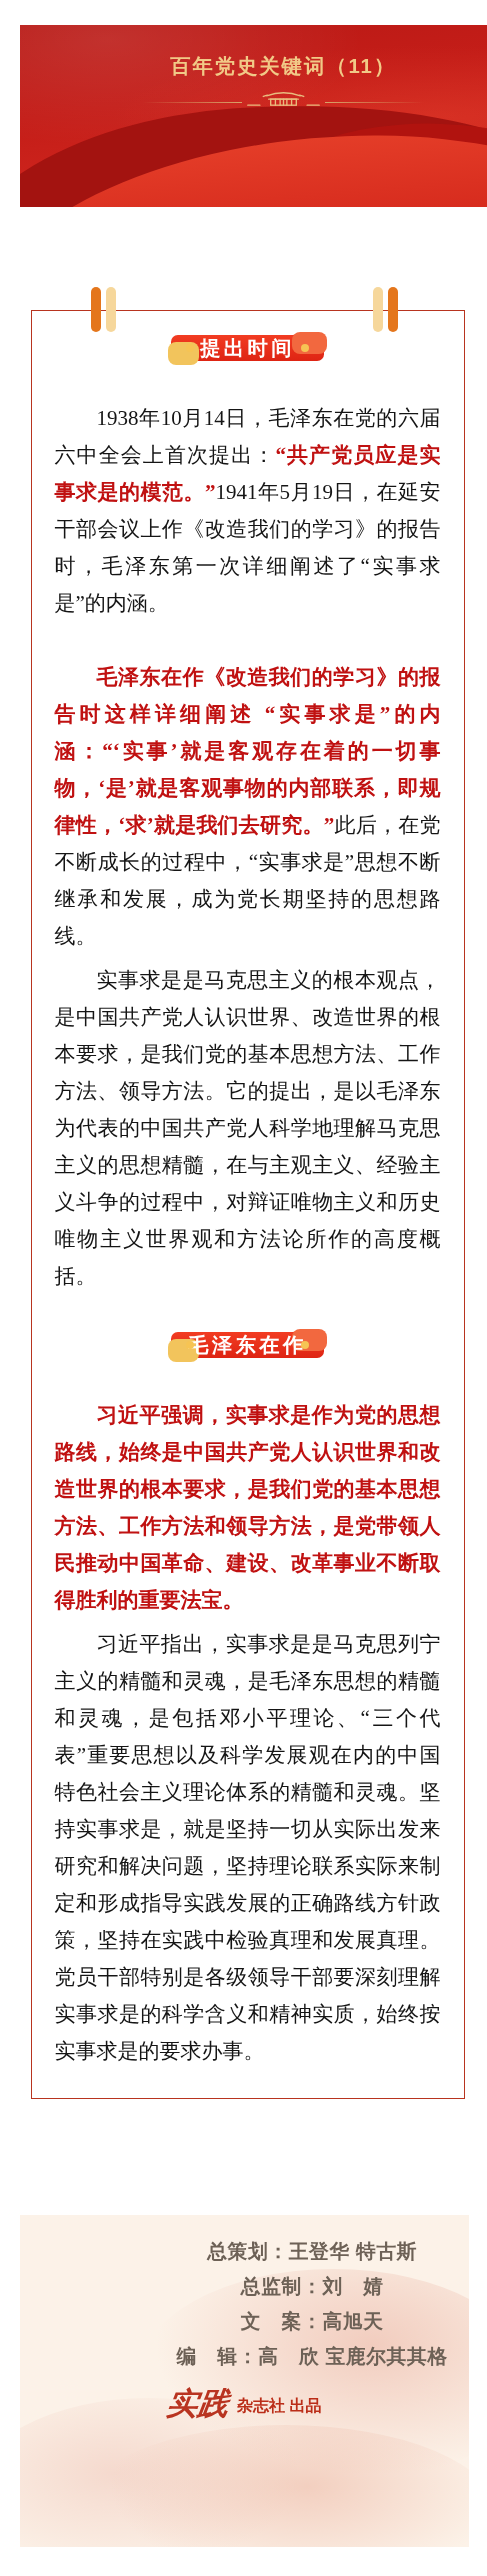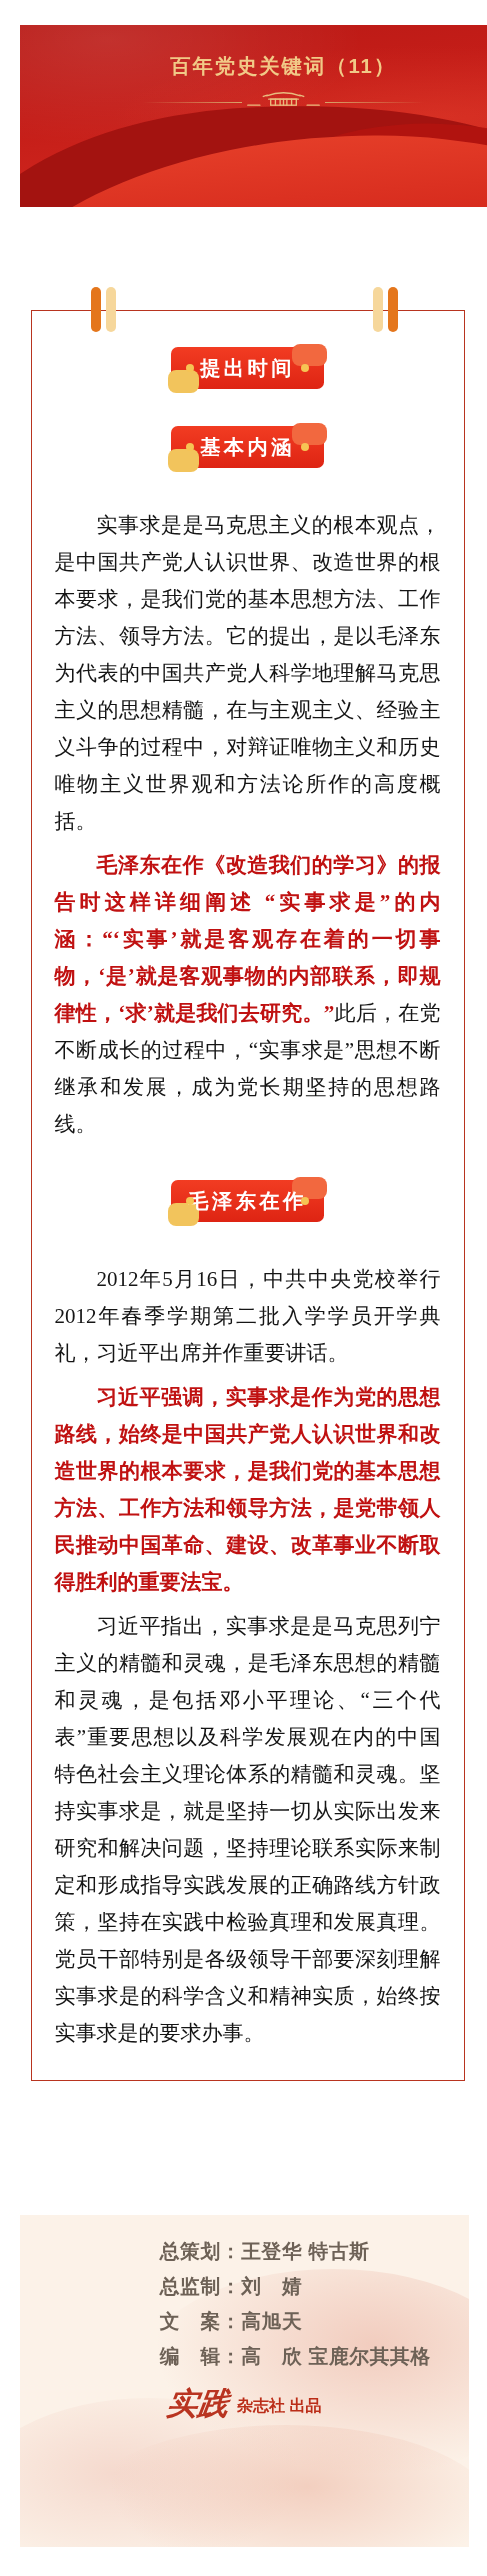--- a/index.html
+++ b/index.html
@@ -33,21 +33,21 @@
   
   .clip{position:absolute;top:287px;width:9.5px;height:45px;border-radius:5.4px;z-index:6;}
   .clip.orange{background:#e4761c;}
   .clip.cream{background:#f6d79b;}
   .clip.c1{left:91px;} .clip.c2{left:106px;} .clip.c3{left:373px;} .clip.c4{left:388px;}
 
   
   .frame{position:absolute;top:310px;left:30.5px;width:434px;box-sizing:border-box;
          border:1.4px solid #b8341f;background:#ffffff;padding:20.3px 0 28.5px;}
   .section:not(:first-child){margin-top:37px;}
-  .badge{position:relative;width:153px;height:42px;margin:16px auto;border-radius:6.8px;
+  .badge{position:relative;width:153px;height:26px;margin:4px auto;border-radius:6.8px;
          background:linear-gradient(180deg,#f23c22,#de2413);
          display:flex;align-items:center;justify-content:center;z-index:1;}
   .badge::before{content:"";position:absolute;left:-3.4px;bottom:-4.1px;width:31px;height:23px;
          background:#f2c45c;border-radius:8.1px;z-index:-1;}
   .badge::after{content:"";position:absolute;right:-3.4px;top:-3.4px;width:35px;height:22px;
          background:#f2683f;border-radius:8.1px;z-index:-1;}
   .badge .label{color:#ffffff;font-family:"Liberation Sans","DejaVu Sans",sans-serif;
          font-weight:bold;font-size:20.3px;letter-spacing:3.4px;line-height:1;}
   .badge .dot{position:absolute;top:50%;width:8.1px;height:8.1px;margin-top:-4.1px;
          border-radius:50%;background:#f6c454;}
@@ -60,21 +60,21 @@
   
   .credits{position:absolute;top:2215px;left:19.7px;width:449px;height:332px;overflow:hidden;
            background:#fcf2e8;}
   .mist{position:absolute;border-radius:50%;}
   .mist.m1{right:-61px;top:54px;width:393px;height:217px;
            background:radial-gradient(ellipse at 60% 35%,rgba(236,184,168,.65),rgba(236,184,168,0) 65%);}
   .mist.m2{left:-47px;bottom:-41px;width:352px;height:190px;
            background:radial-gradient(ellipse at 40% 40%,rgba(243,211,199,.8),rgba(243,211,199,0) 62%);}
   .mist.m3{right:-27px;bottom:-54px;width:420px;height:176px;
            background:radial-gradient(ellipse at 55% 35%,rgba(235,178,158,.55),rgba(235,178,158,0) 60%);}
-  .credit-rows{position:relative;padding:19px 4px 0 140px;}
+  .credit-rows{position:relative;padding:19px 4px 0 140px;text-align:center;}
   .credit-row{font-family:"Liberation Sans","DejaVu Sans",sans-serif;font-weight:bold;
            font-size:19.7px;line-height:35px;color:#6d6156;letter-spacing:0.7px;}
   .publisher{position:relative;margin-top:13.6px;text-align:center;white-space:nowrap;}
   .publisher .calli{display:inline-block;transform:skewX(-8deg);
            font-family:"Liberation Serif","DejaVu Serif",serif;font-style:italic;font-weight:bold;
            font-size:31px;color:#b93420;line-height:1;}
   .publisher .suffix{font-family:"Liberation Sans","DejaVu Sans",sans-serif;font-weight:bold;
            font-size:16px;color:#bb2d18;margin-left:5.4px;vertical-align:2.7px;}
 </style>
 </head>
@@ -120,37 +120,32 @@
   <div class="clip cream  c3"></div>
   <div class="clip orange c4"></div>
 
   <div class="frame" id="sections-root">
       <section class="section">
         <div class="badge">
           <span class="dot l"></span>
           <span class="label">提出时间</span>
           <span class="dot r"></span>
         </div>
+        <p class="para"><span class="run-normal">1938年10月14日，毛泽东在党的六届六中全会上首次提出：</span><span class="run-red">“共产党员应是实事求是的模范。”</span><span class="run-normal">1941年5月19日，在延安干部会议上作《改造我们的学习》的报告时，毛泽东第一次详细阐述了“实事求是”的内涵。</span></p>
       </section>
       <section class="section">
-        <div class="badge">
-          <span class="dot l"></span>
-          <span class="label">基本内涵</span>
-          <span class="dot r"></span>
-        </div>
+        <p class="para"><span class="run-red">毛泽东在作《改造我们的学习》的报告时这样详细阐述 “实事求是”的内涵：“‘实事’就是客观存在着的一切事物，‘是’就是客观事物的内部联系，即规律性，‘求’就是我们去研究。”</span><span class="run-normal">此后，在党不断成长的过程中，“实事求是”思想不断继承和发展，成为党长期坚持的思想路线。</span></p>
         <p class="para"><span class="run-normal">实事求是是马克思主义的根本观点，是中国共产党人认识世界、改造世界的根本要求，是我们党的基本思想方法、工作方法、领导方法。它的提出，是以毛泽东为代表的中国共产党人科学地理解马克思主义的思想精髓，在与主观主义、经验主义斗争的过程中，对辩证唯物主义和历史唯物主义世界观和方法论所作的高度概括。</span></p>
-        <p class="para"><span class="run-red">毛泽东在作《改造我们的学习》的报告时这样详细阐述 “实事求是”的内涵：“‘实事’就是客观存在着的一切事物，‘是’就是客观事物的内部联系，即规律性，‘求’就是我们去研究。”</span><span class="run-normal">此后，在党不断成长的过程中，“实事求是”思想不断继承和发展，成为党长期坚持的思想路线。</span></p>
       </section>
       <section class="section">
         <div class="badge">
           <span class="dot l"></span>
           <span class="label">毛泽东在作</span>
           <span class="dot r"></span>
         </div>
-        <p class="para"><span class="run-normal">2012年5月16日，中共中央党校举行2012年春季学期第二批入学学员开学典礼，习近平出席并作重要讲话。</span></p>
         <p class="para"><span class="run-red">习近平强调，实事求是作为党的思想路线，始终是中国共产党人认识世界和改造世界的根本要求，是我们党的基本思想方法、工作方法和领导方法，是党带领人民推动中国革命、建设、改革事业不断取得胜利的重要法宝。</span></p>
         <p class="para"><span class="run-normal">习近平指出，实事求是是马克思列宁主义的精髓和灵魂，是毛泽东思想的精髓和灵魂，是包括邓小平理论、“三个代表”重要思想以及科学发展观在内的中国特色社会主义理论体系的精髓和灵魂。坚持实事求是，就是坚持一切从实际出发来研究和解决问题，坚持理论联系实际来制定和形成指导实践发展的正确路线方针政策，坚持在实践中检验真理和发展真理。党员干部特别是各级领导干部要深刻理解实事求是的科学含义和精神实质，始终按实事求是的要求办事。</span></p>
       </section>
     </div>
 
   <div class="credits">
     <div class="mist m1"></div>
     <div class="mist m2"></div>
     <div class="mist m3"></div>
     <div class="credit-rows" id="credits-rows">

